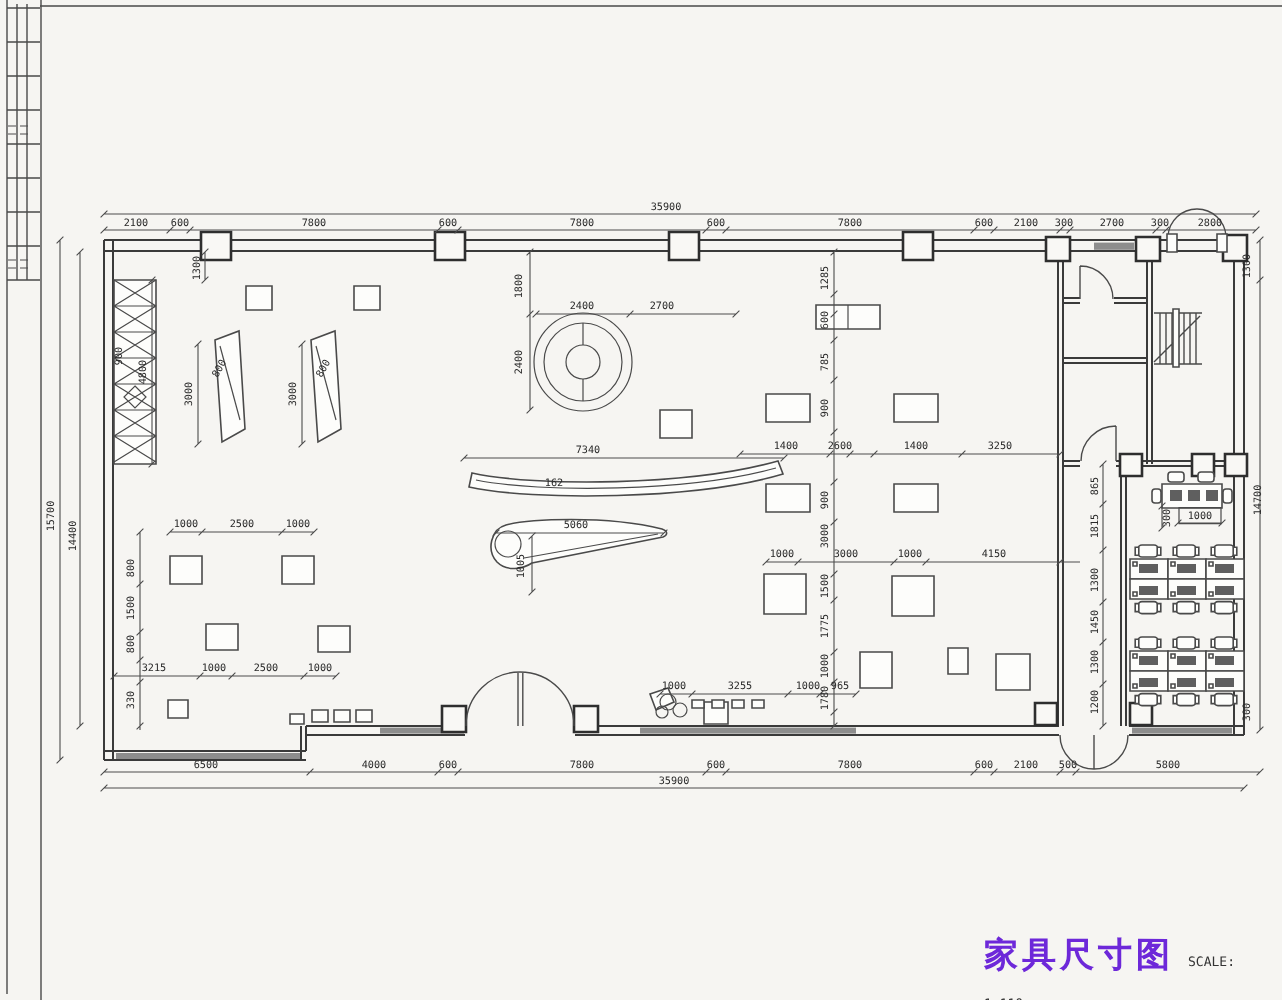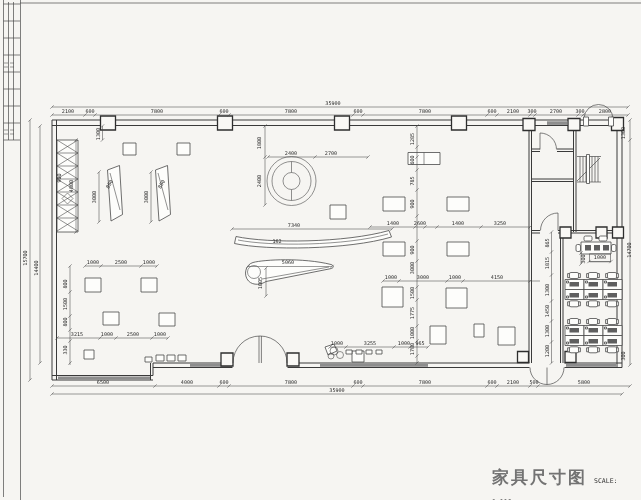--- a/index.html
+++ b/index.html
@@ -10,21 +10,21 @@
   .wall{stroke:#3a3a3a;stroke-width:1;fill:none;}
   .thin{stroke:#4a4a4a;stroke-width:.7;fill:none;}
   .furn{stroke:#4a4a4a;stroke-width:.8;fill:#fdfdfb;}
   .furnline{stroke:#4a4a4a;stroke-width:.6;fill:none;}
   .col{stroke:#2e2e2e;stroke-width:1.3;fill:#f9f8f5;}
   .band{fill:#8d8d8d;stroke:none;}
   .dark{fill:#5f5f5f;stroke:none;}
   .dimline{stroke:#4c4c4c;stroke-width:.55;fill:none;}
   text.dim{font-family:"DejaVu Sans Mono",monospace;font-size:5.1px;fill:#2a2a2a;text-anchor:middle;}
   #titleblock{position:absolute;left:492px;top:466px;width:146px;}
-  #titleblock .ttl{font-size:17px;font-weight:600;letter-spacing:2px;color:#737373;
+  #titleblock .ttl{font-size:17px;font-weight:600;letter-spacing:2px;color:#6d28d9;
                    font-family:"DejaVu Sans",sans-serif;}
   #titleblock .scl{font-size:6.5px;color:#333;margin-left:7px;font-family:"DejaVu Sans Mono",monospace;}
 </style>
 </head>
 <body>
 
 <div id="canvas">
 <svg id="plan-svg" width="641" height="500" viewBox="0 0 641 500">
 
   <defs>

